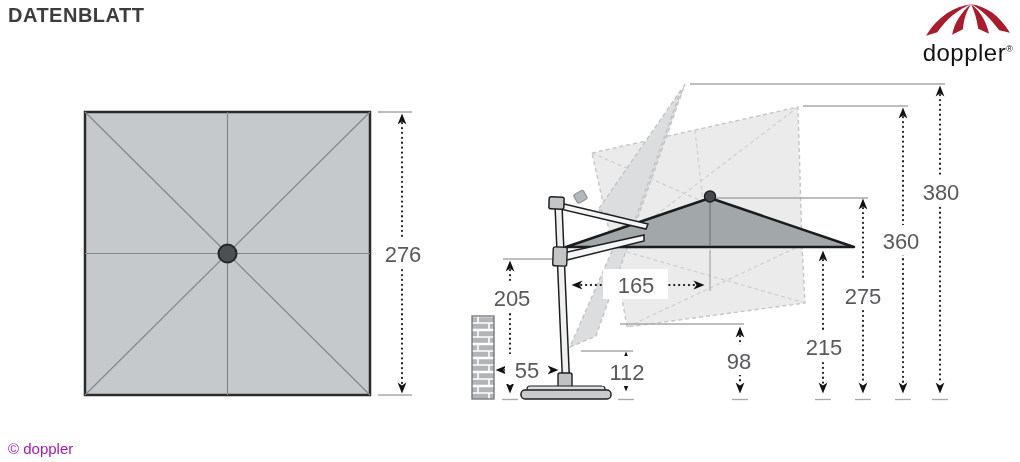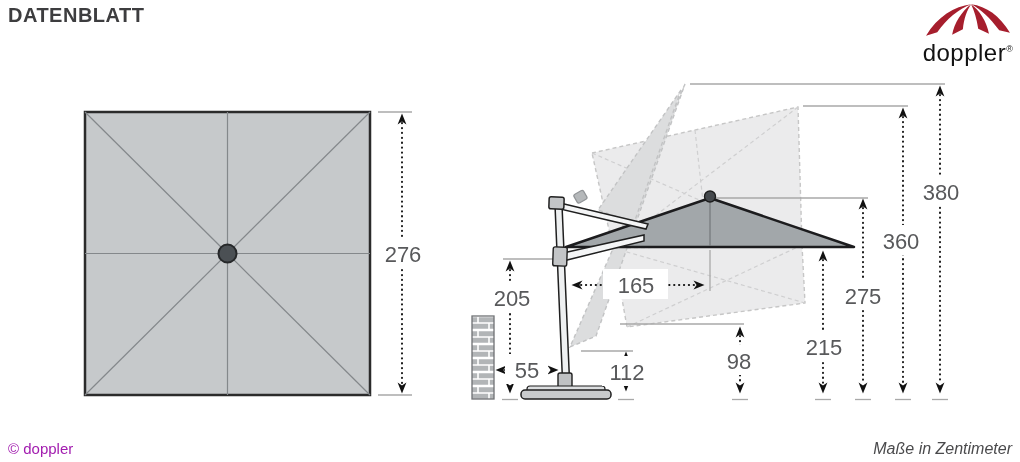--- a/index.html
+++ b/index.html
@@ -183,14 +183,13 @@
         <path class="dim" d="M505,370 H549"></path>
         <use href="#arrUp" transform="translate(497,370) rotate(-90)"></use>
         <use href="#arrUp" transform="translate(557,370) rotate(90)"></use>
         <rect class="lblbox" x="505" y="354" width="43" height="30"></rect>
         <text class="lbl" x="527" y="378">55</text>
       </g>
     </g>
   </svg>
 
   <div class="foot-left">© doppler</div>
-  <div class="foot-right">Maße in Zentimeter</div>
 </div>
 
 </body></html>

